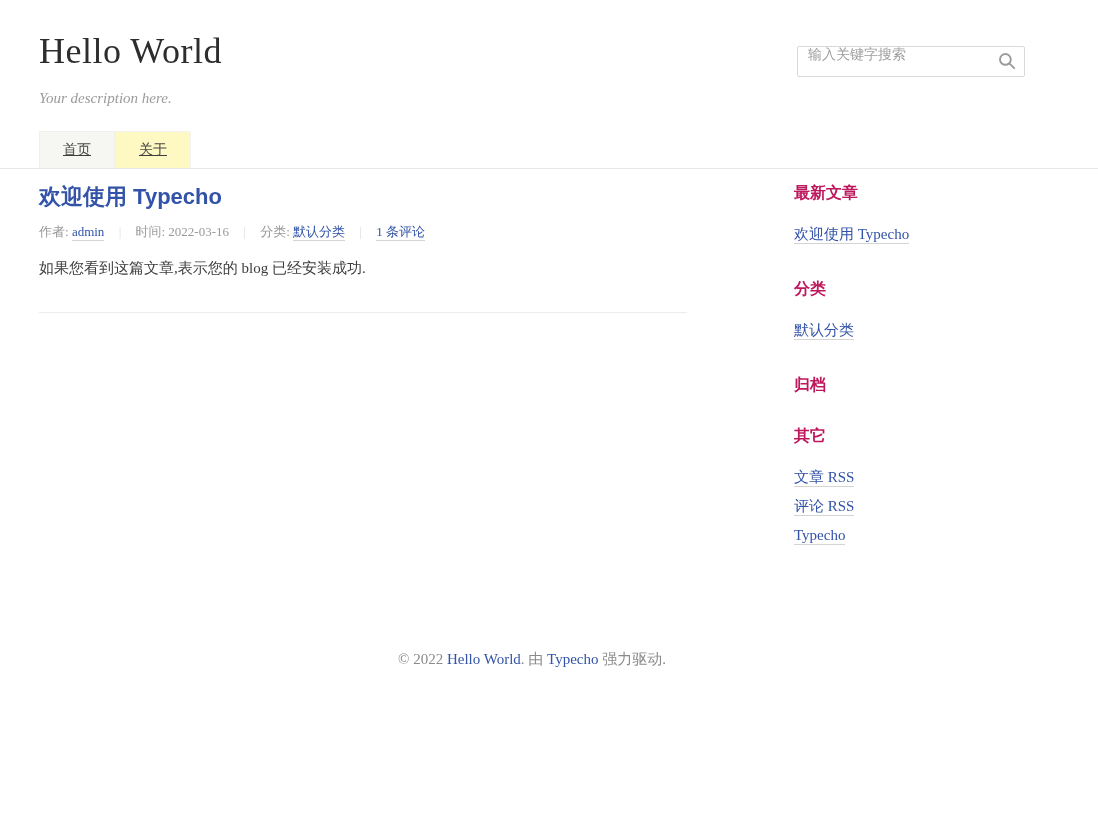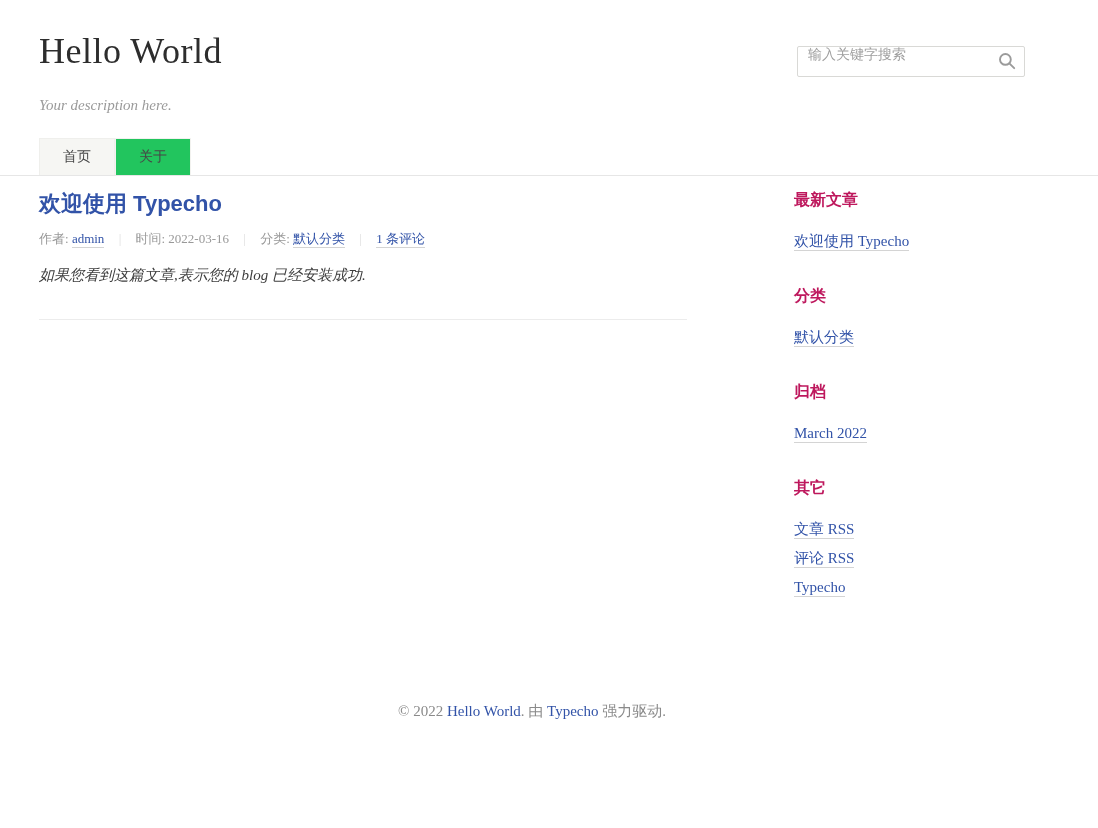--- a/index.html
+++ b/index.html
@@ -18,51 +18,51 @@
     width:1098px;
     min-height:828px;
   }
   a{cursor:pointer;}
   .container{width:986px;margin-left:39px;}
 
   
   .header{padding-top:30px;display:flex;justify-content:space-between;align-items:flex-start;}
   .site-title{margin:0;font-size:36px;font-weight:400;color:#2d2d2d;line-height:1.2;letter-spacing:0.5px;}
   .site-title a{color:#2d2d2d;text-decoration:none;}
-  .site-desc{margin:24px 0 0;font-style:italic;font-size:15px;color:#9a9a9a;}
+  .site-desc{margin:17px 0 0;font-style:italic;font-size:15px;color:#9a9a9a;}
   .searchform{position:relative;margin-top:15px;}
   .searchform input{
     width:228px;height:31px;border:1px solid #d9d9d6;border-radius:2px;
     padding:0 34px 12px 10px;font-size:14px;color:#555;background:#fff;outline:none;
     font-family:inherit;
   }
   .searchform input::placeholder{color:#9e9e9e;}
   .search-icon{position:absolute;right:9px;top:50%;transform:translateY(-50%);line-height:0;}
 
   
-  .nav-wrap{border-bottom:1px solid var(--line);margin-top:24px;}
+  .nav-wrap{border-bottom:1px solid var(--line);margin-top:24px;text-decoration:underline;}
   .tabs{display:flex;}
   .tab{
     display:inline-block;padding:9px 23px;font-size:14px;color:#474747;
-    text-decoration:none;background:#22c55e;border:1px solid #f2f2ef;border-bottom:none;
+    text-decoration:none;background:#fef9c3;border:1px solid #f2f2ef;border-bottom:none;
   }
   .tab.active{background:var(--tab-bg);border-color:#efefec;}
 
   
   .main{display:flex;justify-content:space-between;margin-top:14px;}
   .col-main{width:648px;}
   .col-side{width:231px;}
 
   .post-title{margin:0 0 10px;font-family:"Liberation Sans",sans-serif;font-size:22px;font-weight:700;line-height:1.3;}
   .post-title a{color:var(--link);text-decoration:none;}
   .meta{font-size:13px;color:var(--muted);line-height:1.5;}
   .meta a{color:var(--link);}
   .sep{color:#ddd;margin:0 11px;}
   .u{text-decoration:none;border-bottom:1px solid #d4d4d4;padding-bottom:1px;font-family:Liberation Serif, serif;}
-  .post-body{font-size:15px;color:#3d3d3d;margin:16px 0 0;line-height:1.5;font-style:italic;}
+  .post-body{font-size:15px;color:#3d3d3d;margin:16px 0 0;line-height:1.5;}
   .post hr{border:none;border-top:1px solid #ececec;margin:32px 0 0;}
 
   
   .widget{margin-bottom:30px;}
   .widget h3{
     margin:0 0 16px;font-family:"Liberation Sans",sans-serif;
     font-size:16px;font-weight:700;color:#be185d;
   }
   .widget ul{margin:0;padding:0;list-style:none;}
   .widget li{font-size:15px;line-height:29px;color:#444;}
@@ -133,23 +133,20 @@
 
     <section class="widget">
       <h3>分类</h3>
       <ul>
         <li><a class="u">默认分类</a></li>
       </ul>
     </section>
 
     <section class="widget">
       <h3>归档</h3>
-      <ul>
-        <li><a class="u">March 2022</a></li>
-      </ul>
     </section>
 
     <section class="widget">
       <h3>其它</h3>
       <ul>
         <li><a class="u">文章 RSS</a></li>
         <li><a class="u">评论 RSS</a></li>
         <li><a class="u">Typecho</a></li>
       </ul>
     </section>

